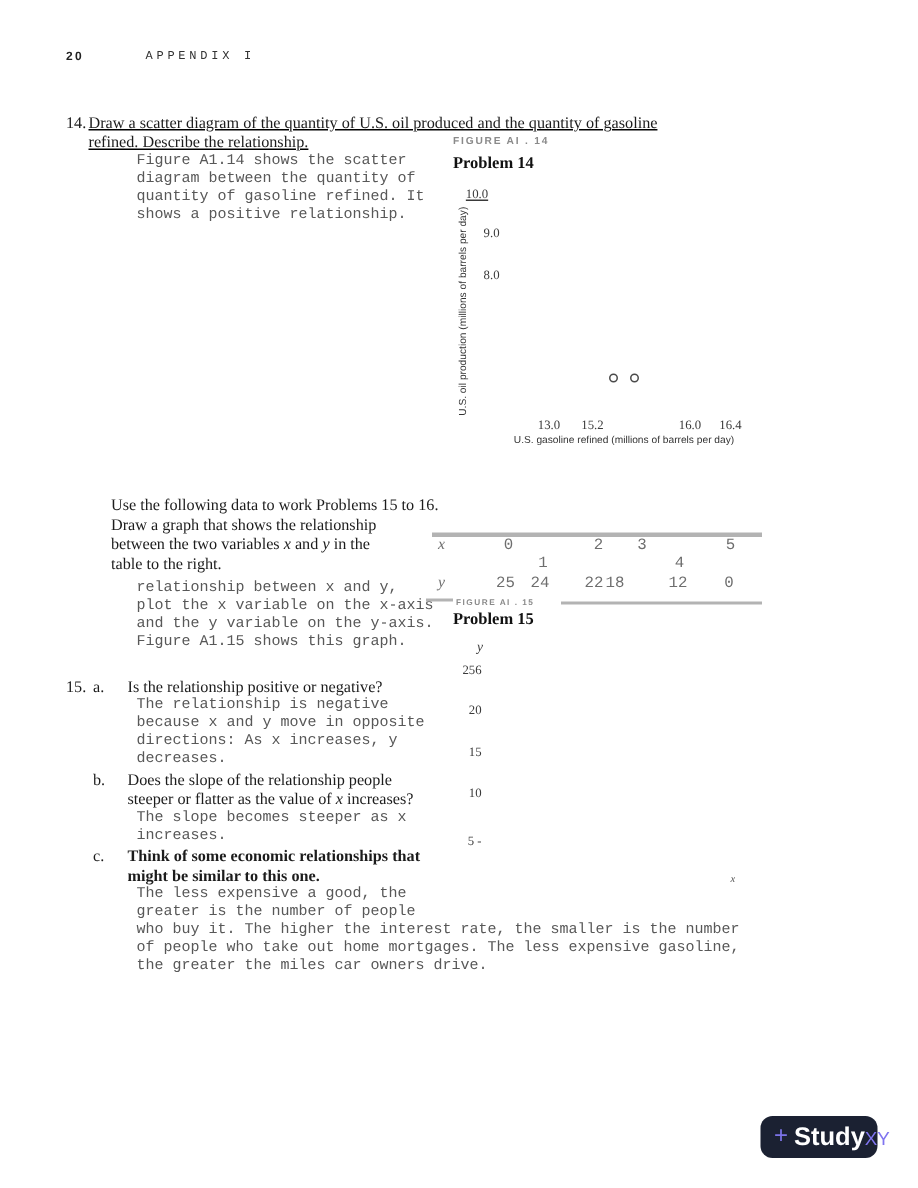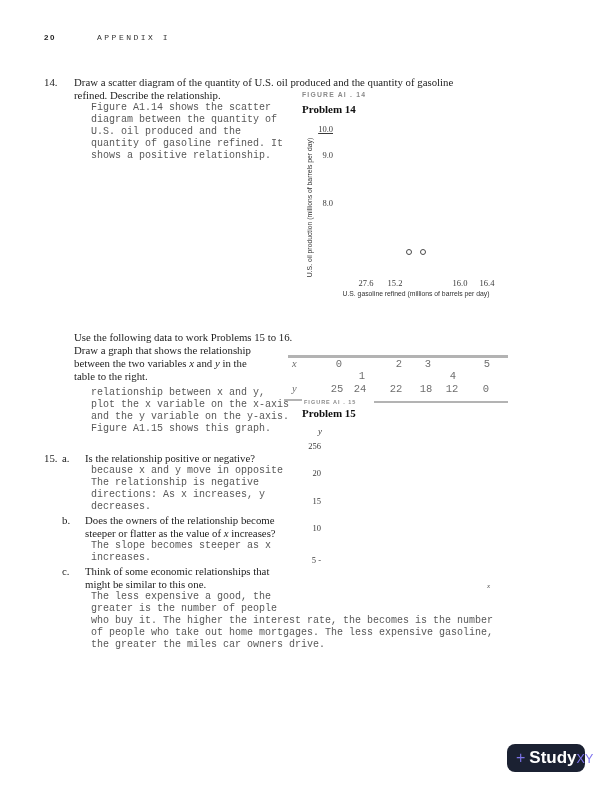--- a/index.html
+++ b/index.html
@@ -36,45 +36,44 @@
 </style>
 </head>
 <body>
 
 <div class="page">
 
   <div class="abs hdr-num" style="left:44px; top:33px;">20</div>
   <div class="abs hdr-title" style="left:97px; top:33px;">APPENDIX I</div>
 
   <div class="abs serif" style="left:44px; top:76px;">14.</div>
-  <div class="abs" style="left:74px; top:76px;">
+  <div class="abs" style="left:59px; top:76px;text-decoration:underline;">
     <div class="serif">Draw a scatter diagram of the quantity of U.S. oil produced and the quantity of gasoline</div>
     <div class="serif">refined. Describe the relationship.</div>
   </div>
   <div class="abs" style="left:91px; top:102px;">
     <div class="mono">Figure A1.14 shows the scatter</div>
     <div class="mono">diagram between the quantity of</div>
-    <div class="mono">U.S. oil produced and the</div>
     <div class="mono">quantity of gasoline refined. It</div>
     <div class="mono">shows a positive relationship.</div>
   </div>
 
   <div class="abs fig-label" style="left:302px; top:91px;">FIGURE AI . 14</div>
   <div class="abs fig-title" style="left:302px; top:103px;">Problem 14</div>
 
-  <div class="abs tick" style="left:303px; top:124px; width:30px; text-align:right;text-decoration:underline;">10.0</div>
+  <div class="abs tick" style="left:303px; top:124px; width:30px; text-align:center;text-decoration:underline;">10.0</div>
   <div class="abs tick" style="left:303px; top:150px; width:30px; text-align:right;">9.0</div>
-  <div class="abs tick" style="left:303px; top:178px; width:30px; text-align:right;margin-top:20px;">8.0</div>
+  <div class="abs tick" style="left:303px; top:178px; width:30px; text-align:right;">8.0</div>
 
   <div class="abs axis-title" style="left:226px; top:204px; width:166px; text-align:center; transform:rotate(-90deg);">U.S. oil production (millions of barrels per day)</div>
 
   <div class="abs pt-circle" style="left:406px; top:249px;"></div>
   <div class="abs pt-circle" style="left:420px; top:249px;"></div>
 
-  <div class="abs tick" style="left:354px; top:278px; width:24px; text-align:center;">27.6</div>
+  <div class="abs tick" style="left:354px; top:278px; width:24px; text-align:center;">13.0</div>
   <div class="abs tick" style="left:383px; top:278px; width:24px; text-align:center;">15.2</div>
   <div class="abs tick" style="left:448px; top:278px; width:24px; text-align:center;">16.0</div>
   <div class="abs tick" style="left:475px; top:278px; width:24px; text-align:center;">16.4</div>
   <div class="abs axis-title" style="left:333px; top:290px; width:166px; text-align:center;">U.S. gasoline refined (millions of barrels per day)</div>
 
   <div class="abs" style="left:74px; top:331px;">
     <div class="serif">Use the following data to work Problems 15 to 16.</div>
     <div class="serif">Draw a graph that shows the relationship</div>
     <div class="serif">between the two variables <i>x</i> and <i>y</i> in the</div>
     <div class="serif">table to the right.</div>
@@ -93,21 +92,21 @@
   <span class="abs tbl-num cell" style="left:350px; top:370px;">1</span>
   <span class="abs tbl-num cell" style="left:387px; top:358px;">2</span>
   <span class="abs tbl-num cell" style="left:416px; top:358px;">3</span>
   <span class="abs tbl-num cell" style="left:441px; top:370px;">4</span>
   <span class="abs tbl-num cell" style="left:475px; top:358px;">5</span>
 
   <div class="abs tbl-var" style="left:292px; top:383px;">y</div>
   <span class="abs tbl-num cell" style="left:325px; top:383px;">25</span>
   <span class="abs tbl-num cell" style="left:348px; top:383px;">24</span>
   <span class="abs tbl-num cell" style="left:384px; top:383px;">22</span>
-  <span class="abs tbl-num cell" style="left:414px; top:383px;">18</span>
+  <span class="abs tbl-num cell" style="left:398px; top:383px;">18</span>
   <span class="abs tbl-num cell" style="left:440px; top:383px;">12</span>
   <span class="abs tbl-num cell" style="left:474px; top:383px;">0</span>
 
   <div class="abs rule" style="left:284px; top:399px; width:18px; height:1.5px;"></div>
   <div class="abs fig-label" style="left:304px; top:399px; font-size:5.5px; letter-spacing:1px;">FIGURE AI . 15</div>
   <div class="abs rule" style="left:374px; top:401px; width:134px; height:2px;"></div>
 
   <div class="abs fig-title" style="left:302px; top:407px;">Problem 15</div>
   <div class="abs tbl-var" style="left:318px; top:426px; font-size:9px; color:#3a3a3a;">y</div>
   <span class="abs fig15-tick" style="left:286px; top:441px;">256</span>
@@ -117,45 +116,45 @@
   <span class="abs fig15-tick" style="left:286px; top:555px;">5 -</span>
   <div class="abs tbl-var" style="left:487px; top:582px; font-size:7px; color:#555;">x</div>
 
   <div class="abs serif" style="left:44px; top:452px;">15.</div>
 
   <div class="abs serif" style="left:62px; top:452px;">a.</div>
   <div class="abs" style="left:85px; top:452px;">
     <div class="serif" style="font-weight:bold; font-weight:normal;">Is the relationship positive or negative?</div>
   </div>
   <div class="abs" style="left:91px; top:465px;">
+    <div class="mono">The relationship is negative</div>
     <div class="mono">because x and y move in opposite</div>
-    <div class="mono">The relationship is negative</div>
     <div class="mono">directions: As x increases, y</div>
     <div class="mono">decreases.</div>
   </div>
 
   <div class="abs serif" style="left:62px; top:514px;">b.</div>
   <div class="abs" style="left:85px; top:514px;">
-    <div class="serif">Does the owners of the relationship become</div>
+    <div class="serif">Does the slope of the relationship people</div>
     <div class="serif">steeper or flatter as the value of <i>x</i> increases?</div>
   </div>
   <div class="abs" style="left:91px; top:540px;">
     <div class="mono">The slope becomes steeper as x</div>
     <div class="mono">increases.</div>
   </div>
 
   <div class="abs serif" style="left:62px; top:565px;">c.</div>
-  <div class="abs" style="left:85px; top:565px;">
+  <div class="abs" style="left:85px; top:565px;font-weight:bold;">
     <div class="serif">Think of some economic relationships that</div>
     <div class="serif">might be similar to this one.</div>
   </div>
   <div class="abs" style="left:91px; top:591px;">
     <div class="mono">The less expensive a good, the</div>
     <div class="mono">greater is the number of people</div>
-    <div class="mono">who buy it. The higher the interest rate, the becomes is the number</div>
+    <div class="mono">who buy it. The higher the interest rate, the smaller is the number</div>
     <div class="mono">of people who take out home mortgages. The less expensive gasoline,</div>
     <div class="mono">the greater the miles car owners drive.</div>
   </div>
 
   <div class="abs badge" style="left:507px; top:744px;">
     <span class="plus">+</span>
     <span><span class="study">Study</span><span class="xy">XY</span></span>
   </div>
 
 </div>

